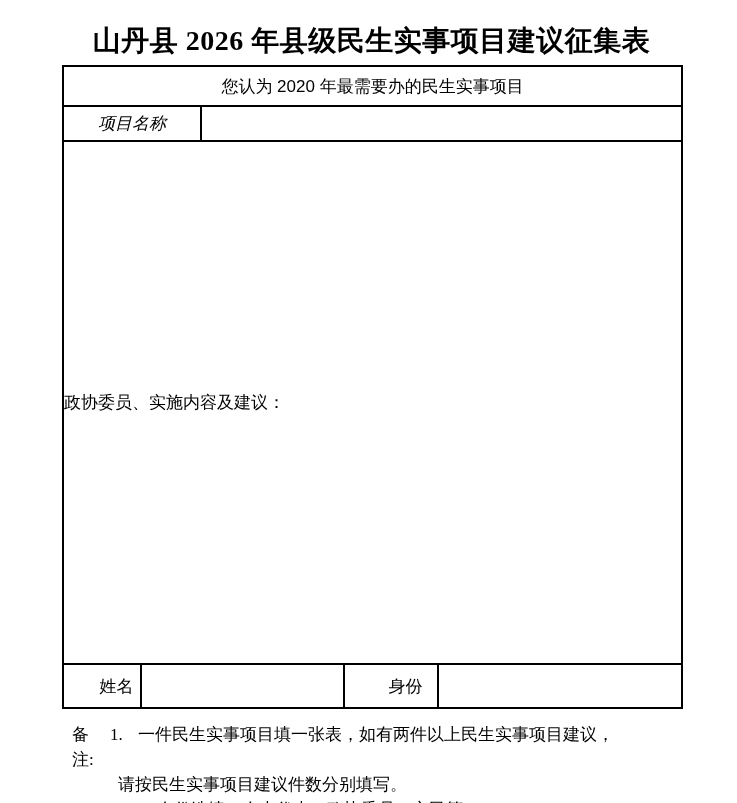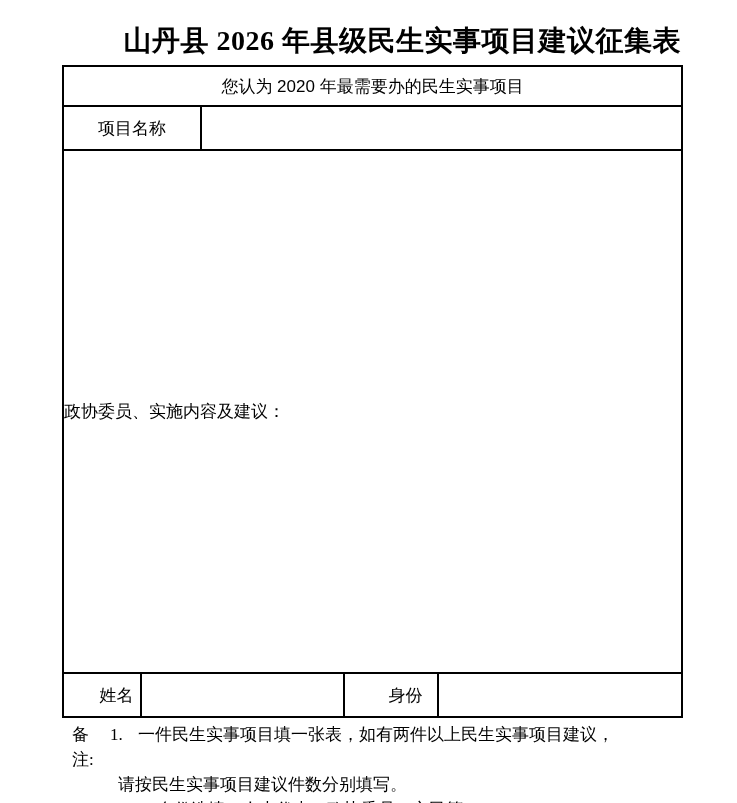--- a/index.html
+++ b/index.html
@@ -16,21 +16,21 @@
     height: 803px;
     background: #ffffff;
     overflow: hidden;
   }
   .title {
     position: absolute;
     top: 24px;
     left: 62px;
     width: 619px;
     margin: 0;
-    text-align: right;
+    text-align: center;
     font-family: "Liberation Serif", "DejaVu Serif", serif;
     font-weight: bold;
     font-size: 28px;
     line-height: 34px;
     letter-spacing: 0.5px;
     white-space: nowrap;
   }
   table.form-table {
     position: absolute;
     top: 65px;
@@ -41,21 +41,21 @@
   }
   table.form-table td {
     border: 2px solid #000000;
     padding: 0;
     font-size: 17px;
     vertical-align: middle;
     overflow: hidden;
   }
   td.center { text-align: center; }
   tr.row-question td { height: 40px; }
-  tr.row-name td { height: 44px; }
+  tr.row-name td { height: 35px; font-style: italic; }
   tr.row-detail td { height: 523px; }
   tr.row-sign td { height: 44px; padding-left: 29px; }
   td.detail-cell {
     vertical-align: top;
     text-align: left;
     padding: 9px 8px;
   }
   .notes {
     position: absolute;
     top: 722px;

